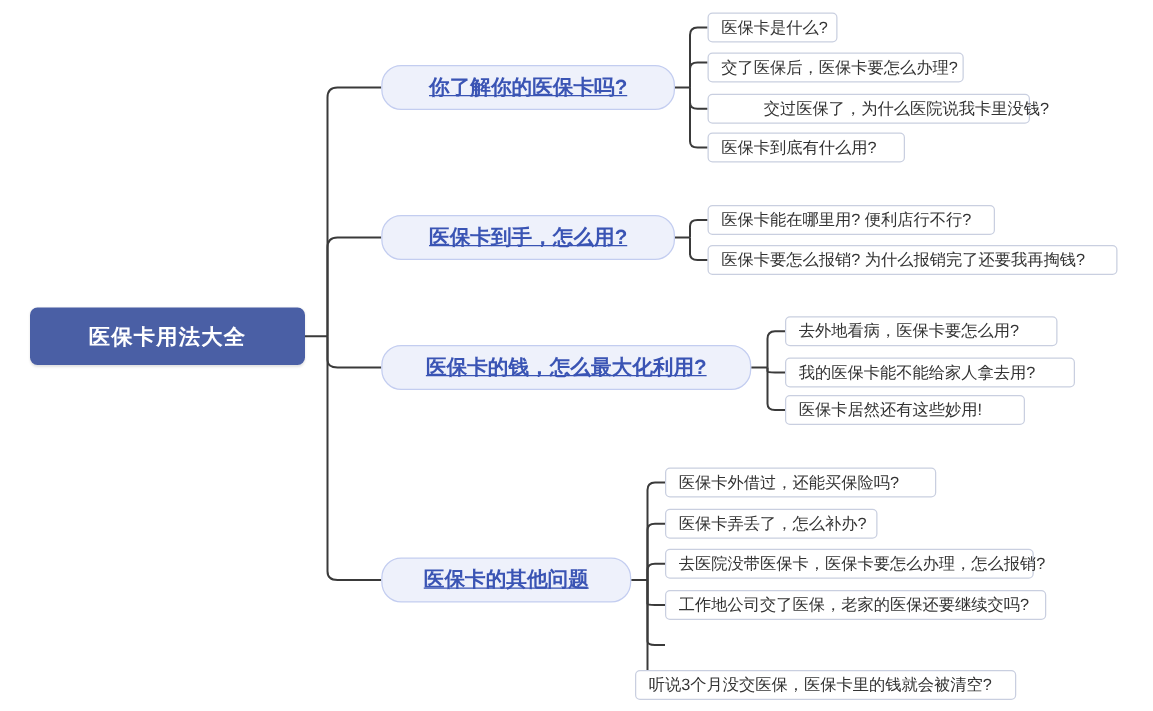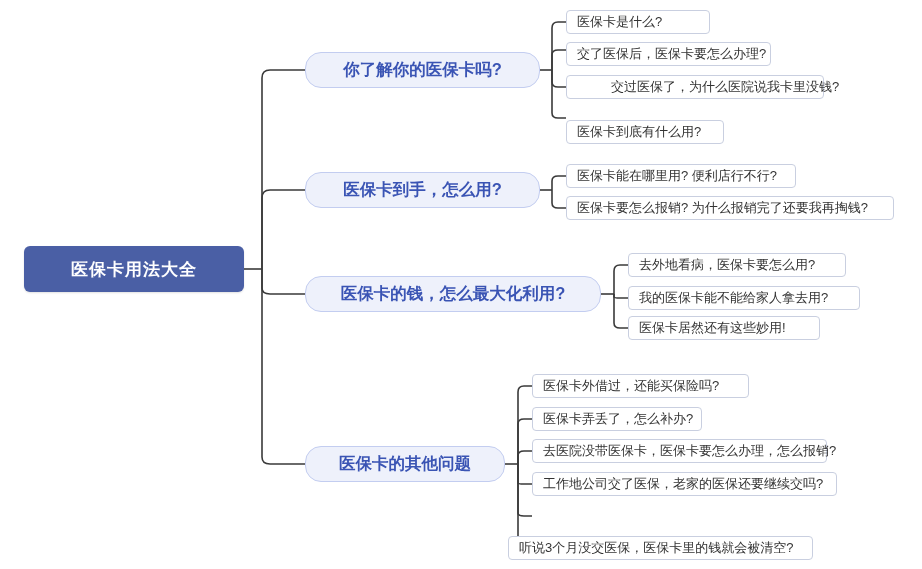--- a/index.html
+++ b/index.html
@@ -46,20 +46,21 @@
     box-shadow: 0 1px 2px rgba(0,0,0,0.12);
   }
   .branch-node {
     background: #eef1fb;
     color: #3a54b4;
     font-size: 16.5px;
     font-weight: bold;
     border: 1px solid #c3cdf0;
     border-radius: 16px;
     padding: 0 16px;
+    text-decoration: underline;
   }
   .leaf-node {
     background: #ffffff;
     color: #333333;
     font-size: 13px;
     border: 1px solid #c9cfe0;
     border-radius: 4px;
     padding: 0 10px;
     justify-content: flex-start;
   }
@@ -102,30 +103,30 @@
     </g>
   </svg>
 
   <div class="node root-node" style="left:24px; top:246px; width:220px; height:46px;">
     <span>医保卡用法大全</span>
   </div>
 
   <div class="node branch-node" style="left:305px; top:52px; width:235px; height:36px;">
     <span>你了解你的医保卡吗?</span>
   </div>
-  <div class="node leaf-node" style="left:566px; top:10px; width:144px; height:24px;">
+  <div class="node leaf-node" style="left:566px; top:10px; width:104px; height:24px;">
     <span>医保卡是什么?</span>
   </div>
   <div class="node leaf-node" style="left:566px; top:42px; width:205px; height:24px;">
     <span>交了医保后，医保卡要怎么办理?</span>
   </div>
   <div class="node leaf-node" style="left:566px; top:75px; width:258px; height:24px;padding-left:44px;">
     <span>交过医保了，为什么医院说我卡里没钱?</span>
   </div>
-  <div class="node leaf-node" style="left:566px; top:120px; width:158px; height:24px;">
+  <div class="node leaf-node" style="left:566px; top:106px; width:158px; height:24px;">
     <span>医保卡到底有什么用?</span>
   </div>
 
   <div class="node branch-node" style="left:305px; top:172px; width:235px; height:36px;">
     <span>医保卡到手，怎么用?</span>
   </div>
   <div class="node leaf-node" style="left:566px; top:164px; width:230px; height:24px;text-align:center;">
     <span>医保卡能在哪里用? 便利店行不行?</span>
   </div>
   <div class="node leaf-node" style="left:566px; top:196px; width:328px; height:24px;">

